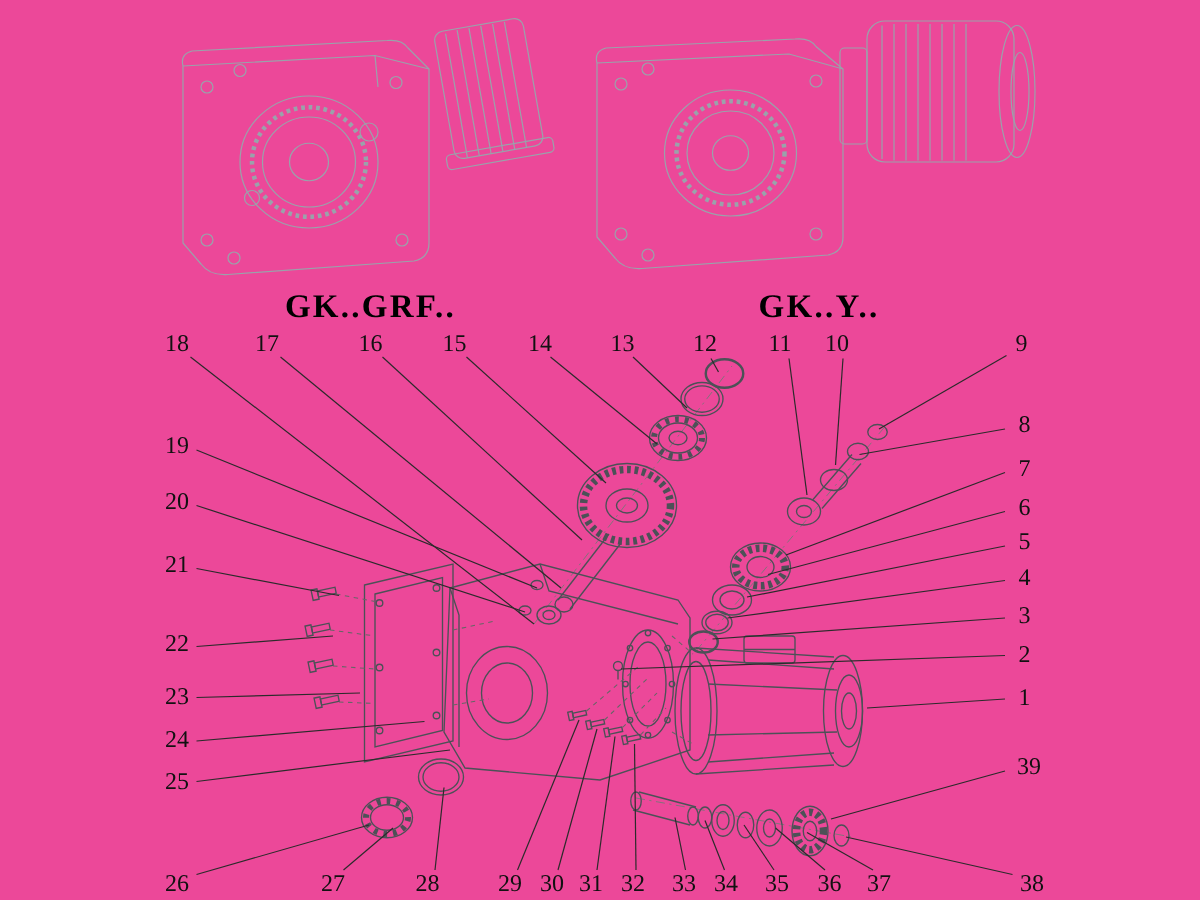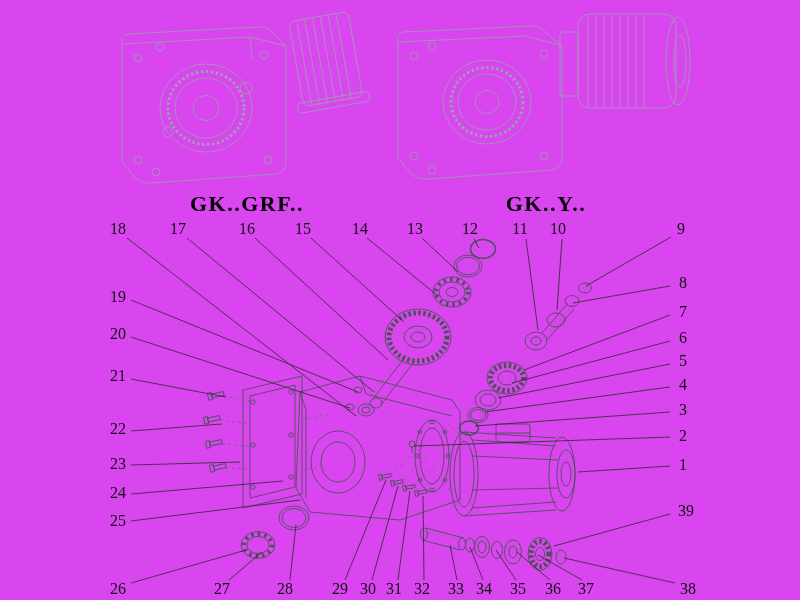--- a/index.html
+++ b/index.html
@@ -1,16 +1,16 @@
 <!DOCTYPE html>
 <html><head>
 <meta charset="utf-8">
 <style>
   html,body{margin:0;padding:0;background:#fff;}
-  .page{position:relative;width:800px;height:600px;background:#d946ef;overflow:hidden;
+  .page{position:relative;width:800px;height:600px;background:#ec4899;overflow:hidden;
         font-family:"Liberation Serif",serif;}
   svg{position:absolute;top:0;left:0;display:block;}
   .title-text{font-family:"Liberation Serif",serif;font-size:22px;font-weight:bold;
               fill:#000;letter-spacing:1.5px;}
   .callout-text{font-family:"Liberation Serif",serif;font-size:16px;fill:#111;}
   .leader{stroke:#2b2b2b;stroke-width:0.8;}
   .art{stroke:#4c5157;fill:none;stroke-width:0.9;}
   .art-light{stroke:#9aa2ab;fill:none;stroke-width:0.8;}
   .teeth{fill:none;stroke:#4c5157;stroke-width:5;stroke-dasharray:2.5 2.5;}
   .teeth-light{fill:none;stroke:#9aa2ab;stroke-width:3;stroke-dasharray:2.5 2.5;}

